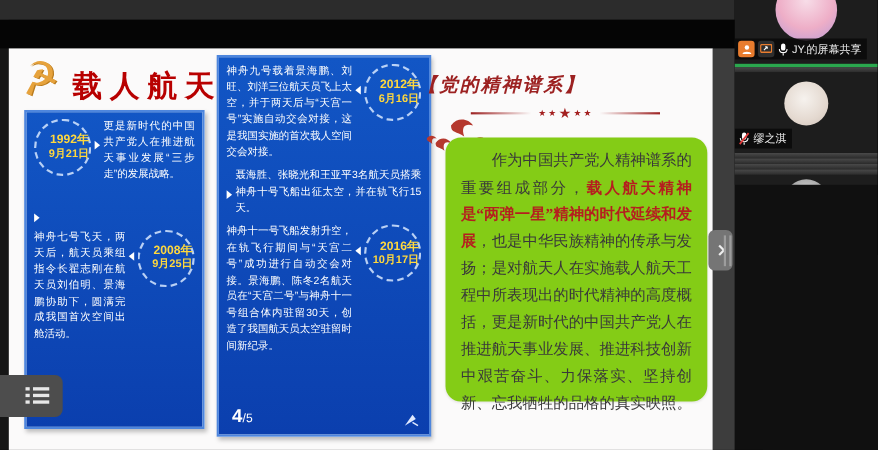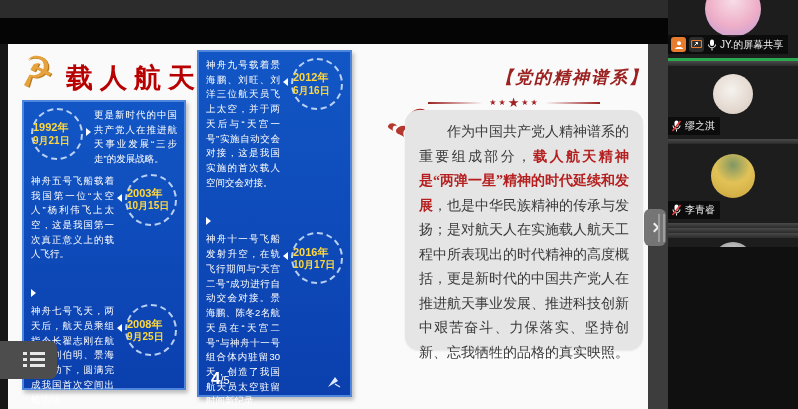--- a/index.html
+++ b/index.html
@@ -29,48 +29,48 @@
   
   .emblem{position:absolute;left:10px;top:4px;font-size:40px;color:#e6a23c;
       text-shadow:1px 1px 0 #b97b1e;transform:rotate(-12deg);}
   .slide-title{position:absolute;left:58px;top:16px;font-size:27px;font-weight:bold;
       color:#b80000;letter-spacing:7px;font-family:"Liberation Serif",serif;}
 
   .panel{position:absolute;background:linear-gradient(180deg,#1256c5,#0b3fae);
       border:2px solid #4e86dd;box-shadow:2px 3px 4px rgba(0,0,0,.25);padding:6px 7px;
       color:#fff;}
   .panel-left{left:14px;top:56px;width:164px;height:290px;}
-  .panel-mid{left:189px;top:6px;width:155px;height:347px;}
+  .panel-mid{left:189px;top:6px;width:195px;height:347px;}
 
   .trow{display:flex;align-items:flex-start;gap:3px;margin-bottom:7px;}
   .tcircle{flex:0 0 52px;width:52px;height:52px;border:2px dashed rgba(215,232,255,.85);
-      border-radius:50%;display:flex;flex-direction:column;align-items:flex-start;justify-content:center;}
+      border-radius:50%;display:flex;flex-direction:column;align-items:flex-end;justify-content:center;}
   .tyear{font-size:11px;font-weight:bold;color:#ffd83d;line-height:1.2;}
   .tday{font-size:10px;font-weight:bold;color:#ffd83d;line-height:1.2;}
   .ttext{font-size:9.5px;line-height:1.55;text-align:justify;}
   .tri{flex:0 0 5px;margin-top:20px;width:0;height:0;}
   .tri-r{border-left:5px solid #fff;border-top:4px solid transparent;border-bottom:4px solid transparent;}
   .tri-l{border-right:5px solid #fff;border-top:4px solid transparent;border-bottom:4px solid transparent;}
 
   .page-num{position:absolute;left:12px;bottom:6px;color:#fff;font-size:17px;font-weight:bold;}
   .page-num small{font-size:11px;font-weight:normal;}
   .rocket{position:absolute;right:8px;bottom:6px;}
 
   
   .rsec{position:absolute;left:372px;top:0;width:268px;height:365px;}
-  .rhead{margin-top:22px;text-align:right;font-family:"Liberation Serif",serif;
+  .rhead{margin-top:22px;text-align:left;font-family:"Liberation Serif",serif;
       font-style:italic;font-weight:bold;font-size:17px;color:#9c2121;letter-spacing:2px;}
   .star-row{margin-top:6px;display:flex;align-items:center;justify-content:center;gap:6px;}
   .star-line{width:55px;height:2px;background:linear-gradient(90deg,rgba(156,33,33,0),#9c2121);}
   .star-line.rev{background:linear-gradient(90deg,#9c2121,rgba(156,33,33,0));}
   .stars{color:#a31f1f;font-size:8px;letter-spacing:1px;display:flex;align-items:center;gap:1px;}
   .stars .big{font-size:13px;}
   .doves{position:absolute;left:6px;top:62px;}
   .cursor{position:absolute;left:46px;top:92px;}
-  .card{position:absolute;left:25px;top:66px;width:238px;height:240px;background:#e5e5e5;
+  .card{position:absolute;left:25px;top:81px;width:238px;height:240px;background:#84cc16;
       border-radius:14px;padding:10px 14px;box-shadow:0 1px 2px rgba(0,0,0,.08);}
   .para{font-family:"Liberation Serif","DejaVu Serif",serif;font-size:14px;line-height:24.5px;
       color:#3a3a3a;text-align:justify;text-indent:2em;margin:0;}
   .para .hl{color:#b51f1f;font-weight:bold;}
 
   
   .sidebar{position:absolute;left:668px;top:0;width:130px;height:409px;background:#101010;}
   .tile{position:relative;background:#1d1d1d;overflow:hidden;}
   .tile.active{border-bottom:3px solid #2aa84e;}
   .sep{height:5px;background:linear-gradient(180deg,#4a4a4a,#2b2b2b);}
@@ -106,28 +106,20 @@
     <div class="panel panel-left">
       <div class="trow">
         <div class="tcircle">
           <span class="tyear">1992年</span>
           <span class="tday">9月21日</span>
         </div>
         <span class="tri tri-r"></span>
         <div class="ttext">更是新时代的中国共产党人在推进航天事业发展“三步走”的发展战略。</div>
       </div>
       <div class="trow">
-        <div class="ttext">神舟五号飞船载着我国第一位“太空人”杨利伟飞上太空，这是我国第一次真正意义上的载人飞行。</div>
-        <span class="tri tri-l"></span>
-        <div class="tcircle">
-          <span class="tyear">2003年</span>
-          <span class="tday">10月15日</span>
-        </div>
-      </div>
-      <div class="trow">
         <span class="tri tri-r"></span>
       </div>
       <div class="trow">
         <div class="ttext">神舟七号飞天，两天后，航天员乘组指令长翟志刚在航天员刘伯明、景海鹏协助下，圆满完成我国首次空间出舱活动。</div>
         <span class="tri tri-l"></span>
         <div class="tcircle">
           <span class="tyear">2008年</span>
           <span class="tday">9月25日</span>
         </div>
       </div>
@@ -138,20 +130,21 @@
       <div class="trow">
         <div class="ttext">神舟九号载着景海鹏、刘旺、刘洋三位航天员飞上太空，并于两天后与“天宫一号”实施自动交会对接，这是我国实施的首次载人空间交会对接。</div>
         <span class="tri tri-l"></span>
         <div class="tcircle">
           <span class="tyear">2012年</span>
           <span class="tday">6月16日</span>
         </div>
       </div>
       <div class="trow">
         <span class="tri tri-r"></span>
+        <div class="ttext">聂海胜、张晓光和王亚平3名航天员搭乘神舟十号飞船出征太空，并在轨飞行15天。</div>
       </div>
       <div class="trow">
         <div class="ttext">神舟十一号飞船发射升空，在轨飞行期间与“天宫二号”成功进行自动交会对接。景海鹏、陈冬2名航天员在“天宫二号”与神舟十一号组合体内驻留30天，创造了我国航天员太空驻留时间新纪录。</div>
         <span class="tri tri-l"></span>
         <div class="tcircle">
           <span class="tyear">2016年</span>
           <span class="tday">10月17日</span>
         </div>
       </div>
 
@@ -246,32 +239,20 @@
             <rect x="3" y="0.5" width="4" height="6.5" rx="2" fill="#fff"></rect>
             <path d="M1.5 5.5 C1.5 10 8.5 10 8.5 5.5" fill="none" stroke="#fff" stroke-width="1"></path>
             <path d="M5 9.5 L5 11.5" stroke="#fff" stroke-width="1"></path>
             <path d="M1 11 L9 1" stroke="#e03b3b" stroke-width="1.6"></path>
           </svg>
         <span class="nm">缪之淇</span>
       </div>
     </div>
     <div class="sep"></div>
 
-    <div class="tile" style="height:79px;">
-      <div class="avatar av3"></div>
-      <div class="tag">
-        <svg width="11" height="12" viewBox="0 0 10 12">
-            <rect x="3" y="0.5" width="4" height="6.5" rx="2" fill="#fff"></rect>
-            <path d="M1.5 5.5 C1.5 10 8.5 10 8.5 5.5" fill="none" stroke="#fff" stroke-width="1"></path>
-            <path d="M5 9.5 L5 11.5" stroke="#fff" stroke-width="1"></path>
-            <path d="M1 11 L9 1" stroke="#e03b3b" stroke-width="1.6"></path>
-          </svg>
-        <span class="nm">李青睿</span>
-      </div>
-    </div>
     <div class="sep"></div>
 
     <div class="sep"></div>
 
     <div class="sep"></div>
 
     <div class="tile" style="height:9px;">
       <div class="avatar av6"></div>
     </div>
   </div>

